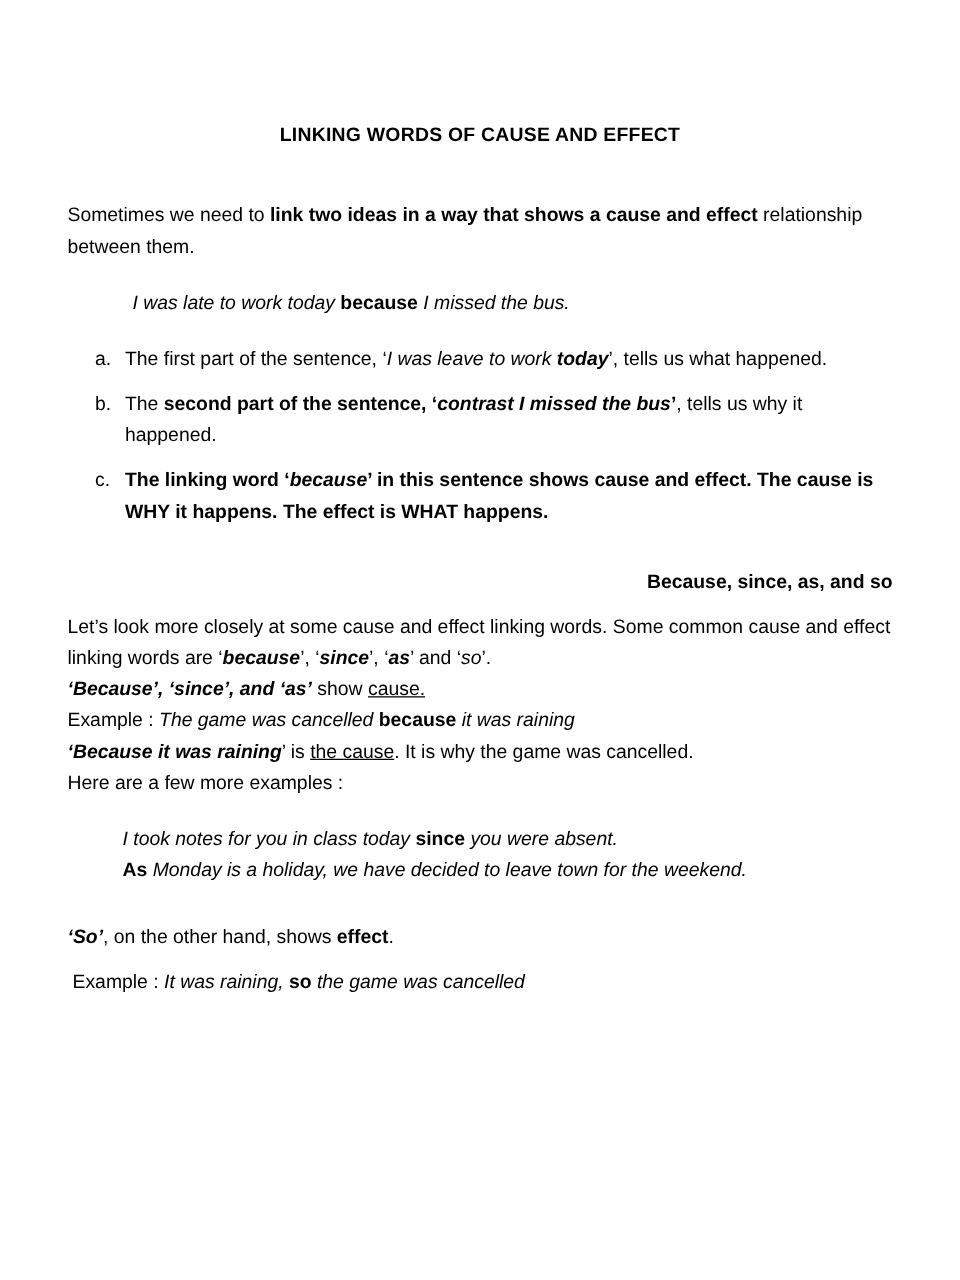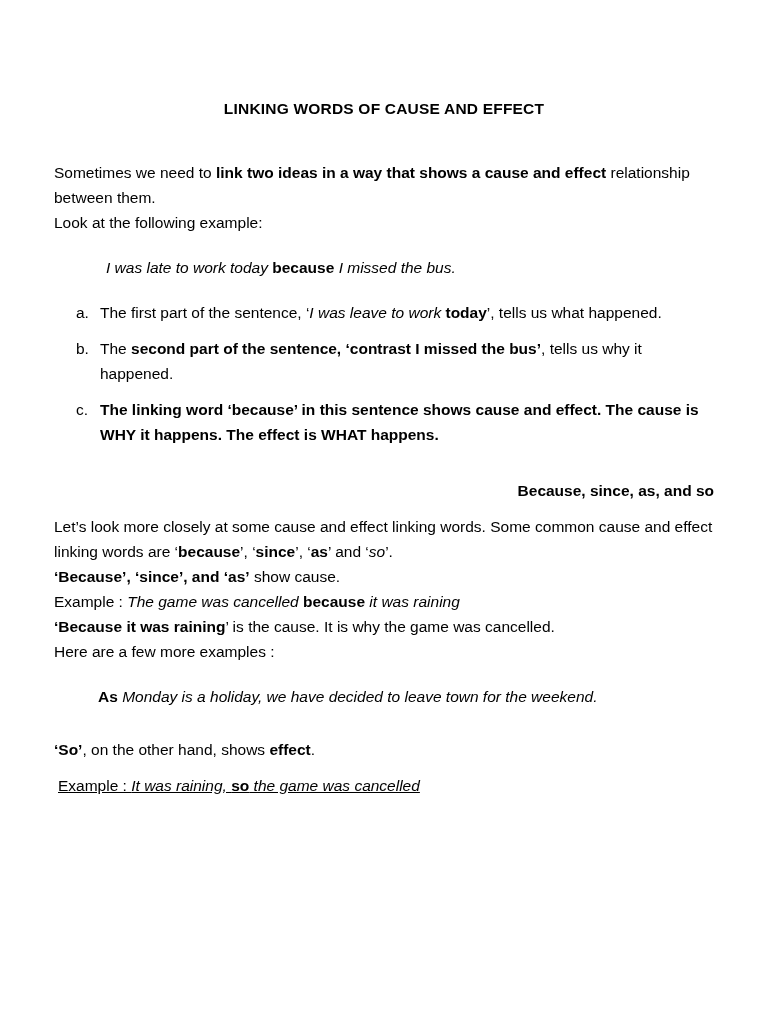--- a/index.html
+++ b/index.html
@@ -36,22 +36,22 @@
     margin: 0 0 42px 0;
   }
   p {
     margin: 0;
     font-size: 15.5px;
     line-height: 25px;
   }
   .para-block p + p { margin-top: 0; }
   b, .b { font-weight: bold; }
   i, .i { font-style: italic; }
-  .bi { font-weight: bold; }
-  .u { }
+  .bi { font-weight: bold; font-style: italic; }
+  .u { text-decoration: underline; }
 
   .spacer-sm { height: 11px; }
   .spacer-md { height: 20px; }
   .spacer-lg { height: 28px; }
 
   .example-line {
     margin-left: 52px;
     font-size: 15.5px;
     line-height: 25px;
   }
@@ -81,34 +81,32 @@
     line-height: 25px;
     text-align: right;
   }
   .indent-example {
     margin-left: 44px;
     font-size: 15.5px;
     line-height: 24px;
   }
   .small-indent {
     margin-left: 4px;
-    text-decoration: underline;
   }
 </style>
 </head>
 <body>
 
 <div class="page">
   <div class="content">
 
     <h1 class="doc-title">LINKING WORDS OF CAUSE AND EFFECT</h1>
 
     <div class="para-block">
       <p><span>Sometimes we need to </span><b>link two ideas in a way that shows a cause and effect</b><span> relationship between them.</span></p>
-      <p>Look at the following example:</p>
     </div>
 
     <div class="spacer-md"></div>
 
     <div class="example-line">
       <i>I was late to work today </i><b>because</b><i> I missed the bus.</i>
     </div>
 
     <div class="spacer-md"></div>
 
@@ -141,20 +139,21 @@
       <p><span>Example : </span><i>The game was cancelled </i><b>because</b><i> it was raining</i></p>
 
       <p><span class="bi">‘Because it was raining</span><span>’ is </span><span class="u">the cause</span><span>. It is why the game was cancelled.</span></p>
 
       <p>Here are a few more examples :</p>
     </div>
 
     <div class="spacer-md"></div>
 
     <div class="indent-example">
+      <p><i>I took notes for you in class today </i><b>since</b><i> you were absent.</i></p>
       <p><b>As</b><i> Monday is a holiday, we have decided to leave town for the weekend.</i></p>
     </div>
 
     <div class="spacer-lg"></div>
 
     <p><span class="bi">‘So’</span><span>, on the other hand, shows </span><b>effect</b><span>.</span></p>
 
     <div class="spacer-sm"></div>
 
     <p class="small-indent"><span>Example : </span><i>It was raining, </i><b>so</b><i> the game was cancelled</i></p>

